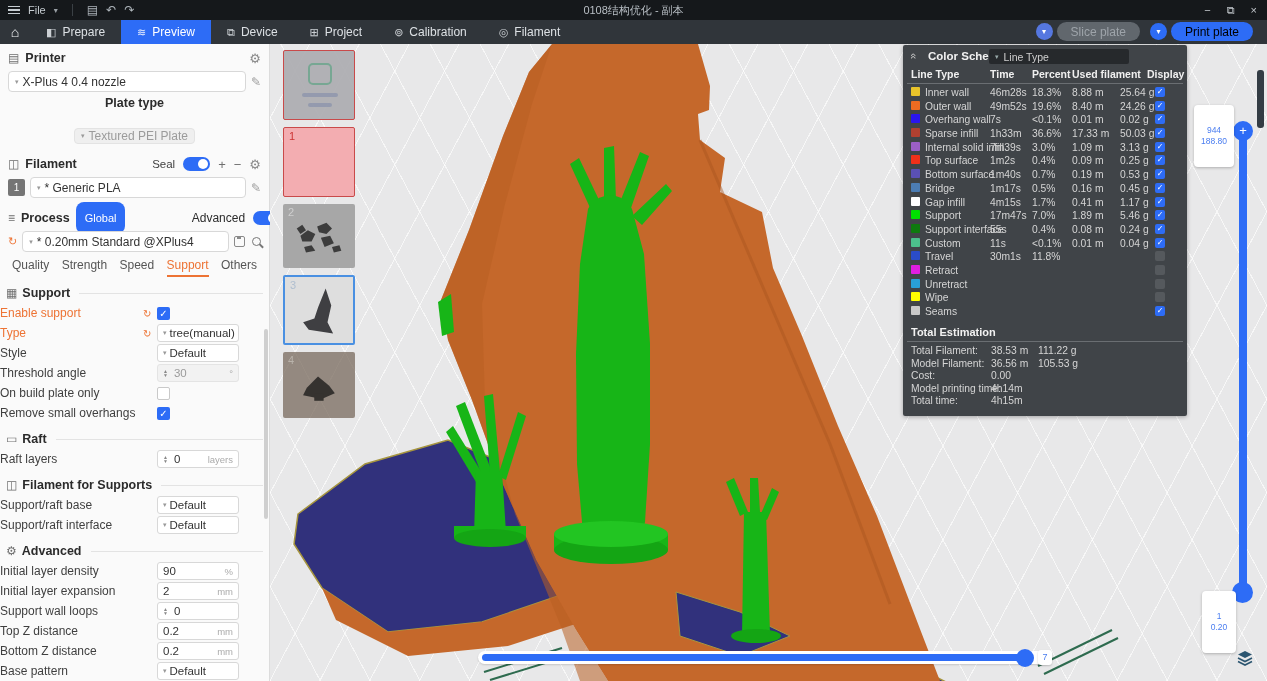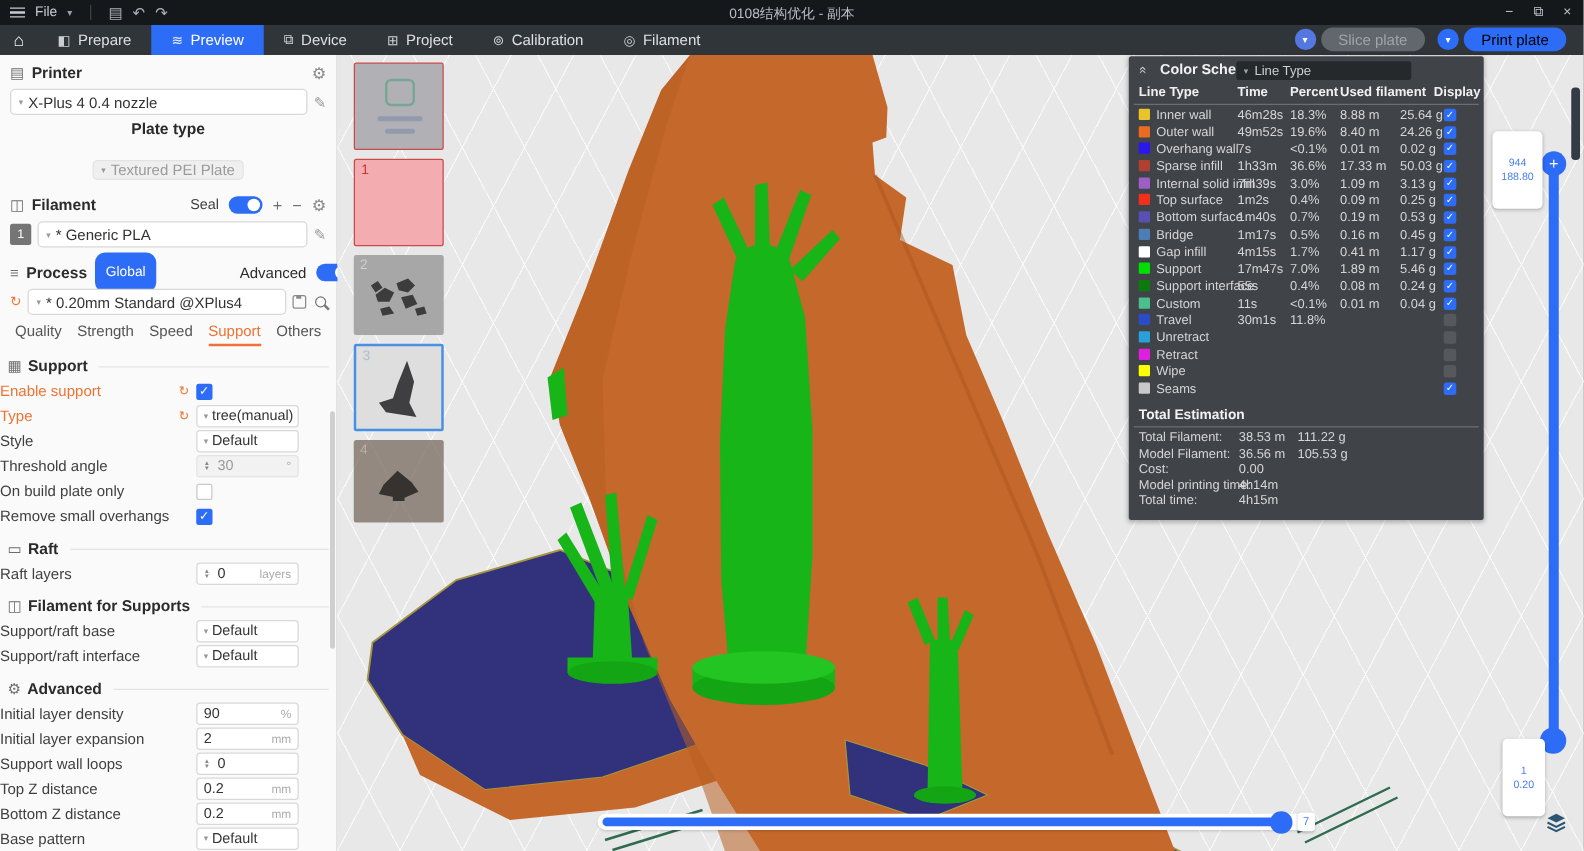--- a/index.html
+++ b/index.html
@@ -702,27 +702,27 @@
           <span class="lcb on">✓</span>
         </div>
         <div class="lrow">
           <span class="sw" style="background: rgb(42, 76, 200);"></span>
           <span class="l-name">Travel</span>
           <span class="l-time">30m1s</span>
           <span class="l-pct">11.8%</span>
           <span class="lcb off"></span>
         </div>
         <div class="lrow">
+          <span class="sw" style="background: rgb(224, 30, 224);"></span>
+          <span class="l-name">Retract</span>
+          <span class="lcb off"></span>
+        </div>
+        <div class="lrow">
           <span class="sw" style="background: rgb(40, 160, 216);"></span>
           <span class="l-name">Unretract</span>
-          <span class="lcb off"></span>
-        </div>
-        <div class="lrow">
-          <span class="sw" style="background: rgb(224, 30, 224);"></span>
-          <span class="l-name">Retract</span>
           <span class="lcb off"></span>
         </div>
         <div class="lrow">
           <span class="sw" style="background: rgb(255, 255, 0);"></span>
           <span class="l-name">Wipe</span>
           <span class="lcb off"></span>
         </div>
         <div class="lrow">
           <span class="sw" style="background: rgb(200, 200, 200);"></span>
           <span class="l-name">Seams</span>

